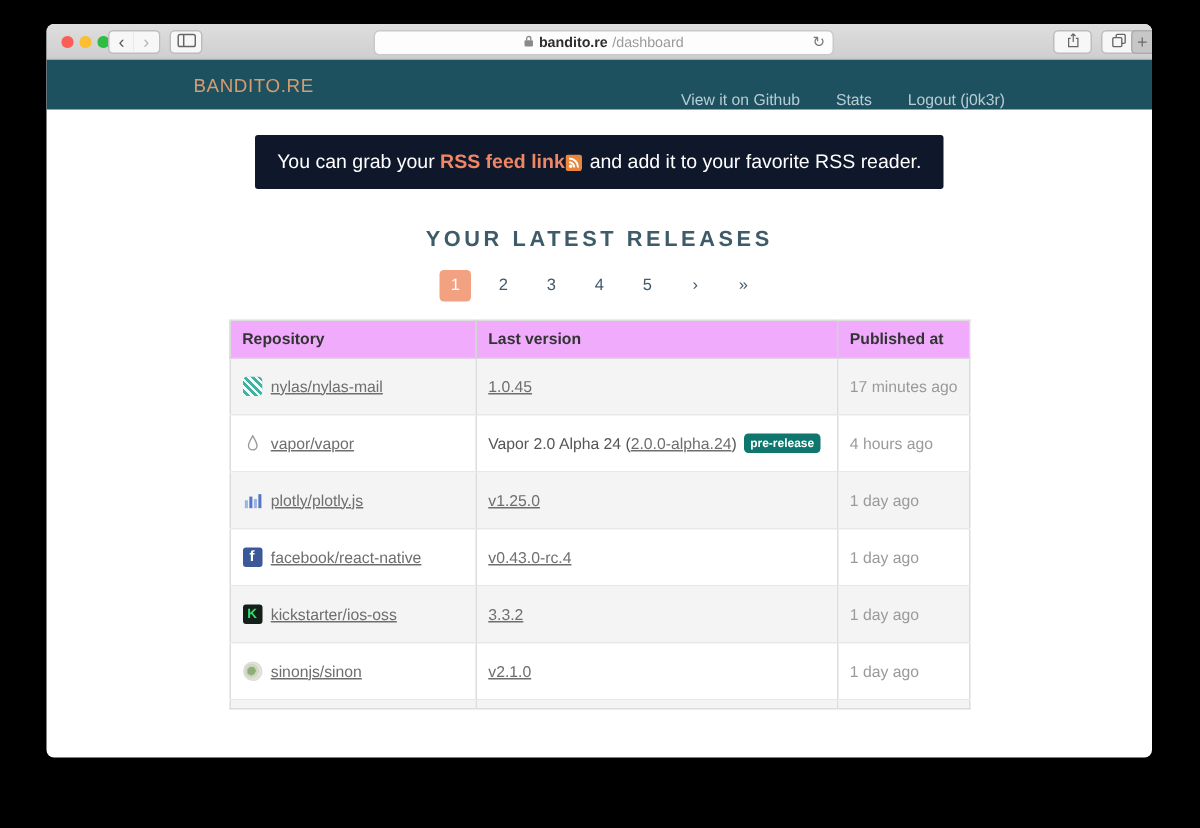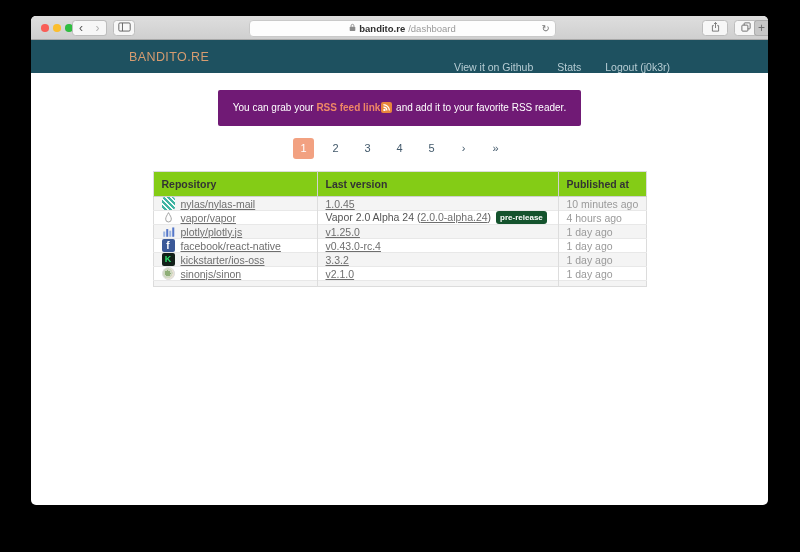--- a/index.html
+++ b/index.html
@@ -31,46 +31,46 @@
   .refresh{position:absolute;right:5px;top:0px;font-size:10px;color:#777;line-height:15px;}
   .tico{display:block;}
   
   .navbar{height:33px;background:#1e5160;}
   .nav-inner{width:541px;height:100%;margin:0 auto;display:flex;align-items:center;
     justify-content:space-between;}
   .brand{color:#d79c70;font-size:12.5px;letter-spacing:.4px;text-decoration:none;}
   .nav-links{display:flex;gap:24px;margin-top:20px;}
   .nav-link{color:#b7cdd4;font-size:10.5px;text-decoration:none;}
   
-  .alert{display:table;margin:17px auto 0;background:#701a75;color:#fff;font-size:10px;
+  .alert{display:table;margin:17px auto 0;background:#0f172a;color:#fff;font-size:13px;
     line-height:20px;padding:8px 15px;border-radius:2px;}
   .alert a{color:#ef8766;font-weight:bold;text-decoration:none;}
   .rss-badge{display:inline-block;width:11px;height:11px;vertical-align:-2px;margin:0 1px;}
   
   h1.releases{margin:26px 0 0;text-align:center;color:#3e5b69;font-size:14.5px;font-weight:bold;
     letter-spacing:2.4px;}
   .pagination{margin-top:12px;display:flex;justify-content:center;gap:11px;}
   .page-item{min-width:21px;height:21px;line-height:21px;text-align:center;font-size:11px;
     color:#42596b;cursor:default;border-radius:3px;}
   .page-item.active{background:#f2a181;color:#fff;}
   
   table.releases{width:458px;margin:12px auto 0;border-collapse:collapse;table-layout:fixed;
     border:1px solid #dcdcdc;font-size:10.5px;}
-  th{background:#84cc16;text-align:left;color:#333;font-size:10.5px;padding:6px 8px;
+  th{background:#f0abfc;text-align:left;color:#333;font-size:10.5px;padding:6px 8px;
     border-right:1px solid #d2d2d2;border-bottom:1px solid #cfcfcf;}
   th:nth-child(1){width:147px;}th:nth-child(2){width:224px;}th:nth-child(3){width:71px;}
-  td{padding:0 8px;border-right:1px solid #ddd;border-top:1px solid #e8e8e8;color:#555;
+  td{padding:12px 8px;border-right:1px solid #ddd;border-top:1px solid #e8e8e8;color:#555;
     white-space:nowrap;overflow:hidden;}
   th:last-child,td:last-child{border-right:none;}
   tbody tr:nth-child(odd) td{background:#f4f4f4;}
   tbody tr.partial td{height:5px;padding:0;}
   .repo-wrap{display:flex;align-items:center;gap:6px;}
   a.repo-link,a.ver-link{color:#6e6e6e;text-decoration:underline;}
   .published{color:#9a9a9a;}
-  .badge{display:inline-block;background:#14532d;color:#fff;font-size:8px;font-weight:bold;
+  .badge{display:inline-block;background:#0f766e;color:#fff;font-size:8px;font-weight:bold;
     padding:2px 4px;border-radius:3px;margin-left:5px;vertical-align:1px;}
   
   .ricon{width:13px;height:13px;flex:0 0 13px;display:inline-flex;align-items:center;
     justify-content:center;border-radius:2px;font-size:9px;line-height:13px;overflow:hidden;}
   .ricon svg{display:block;width:13px;height:13px;}
   .i-nylas{background:#3eb3a1;background-image:repeating-linear-gradient(45deg,rgba(255,255,255,.95) 0 1.6px,transparent 1.6px 3.6px);border-radius:3px;}
   .i-avatar{background:linear-gradient(140deg,#d8bf93 0%,#a1805a 55%,#6e573c 100%);}
   .i-landscape{background:linear-gradient(180deg,#b9c5be 0 55%,#6d7d5f 55% 78%,#4e5c46 78% 100%);}
   .i-facebook{background:#3b5998;color:#fff;font-weight:bold;font-size:10px;}
   .i-kickstarter{background:#132019;color:#2ee26e;font-weight:bold;font-size:9px;}
@@ -142,20 +142,21 @@
     <div class="content">
       <div class="alert">
         <div><span>You can grab your </span><a href="#">RSS feed link</a><span class="rss-badge"><svg viewBox="0 0 16 16" width="11" height="11">
             <rect width="16" height="16" rx="3" fill="#e8863c"></rect>
             <circle cx="5" cy="11.5" r="1.7" fill="#fff"></circle>
             <path d="M3.5 7.5 a5 5 0 0 1 5 5" stroke="#fff" stroke-width="1.9" fill="none"></path>
             <path d="M3.5 3.8 a8.7 8.7 0 0 1 8.7 8.7" stroke="#fff" stroke-width="1.9" fill="none"></path>
           </svg></span><span> and add it to your favorite RSS reader.</span></div>
       </div>
 
+      <h1 class="releases">YOUR LATEST RELEASES</h1>
 
       <div class="pagination">
           <span class="page-item active">1</span>
           <span class="page-item">2</span>
           <span class="page-item">3</span>
           <span class="page-item">4</span>
           <span class="page-item">5</span>
           <span class="page-item">›</span>
           <span class="page-item">»</span>
         </div>
@@ -170,21 +171,21 @@
           </thead>
         <tbody>
             <tr>
               <td>
                 <div class="repo-wrap">
                   <span class="ricon i-nylas"></span>
                   <a href="#" class="repo-link">nylas/nylas-mail</a>
                 </div>
               </td>
               <td><a href="#" class="ver-link">1.0.45</a></td>
-              <td class="published">10 minutes ago</td>
+              <td class="published">17 minutes ago</td>
             </tr>
             <tr>
               <td>
                 <div class="repo-wrap">
                   <span class="ricon ">
                     <svg viewBox="0 0 16 16">
                       <path d="M8 2 C6.2 5.2 4.5 7.6 4.5 10 a3.5 3.5 0 0 0 7 0 C11.5 7.6 9.8 5.2 8 2 Z" fill="#fdfdfd" stroke="#9a9a9a" stroke-width="1.1"></path>
                     </svg>
                   </span>
                   <a href="#" class="repo-link">vapor/vapor</a>

